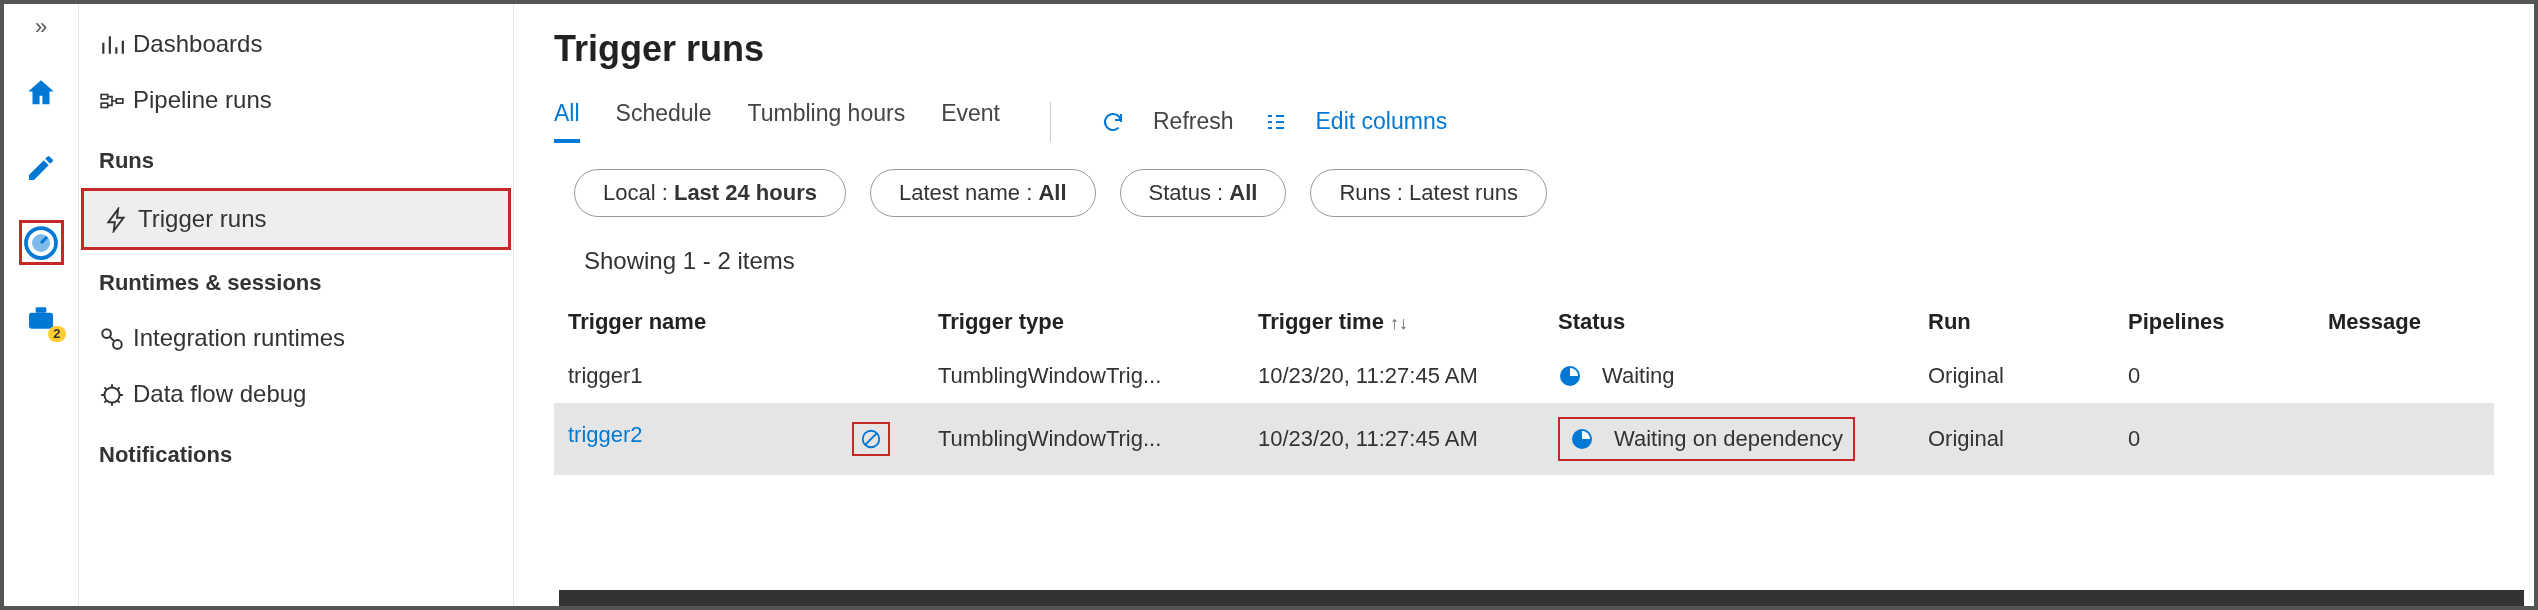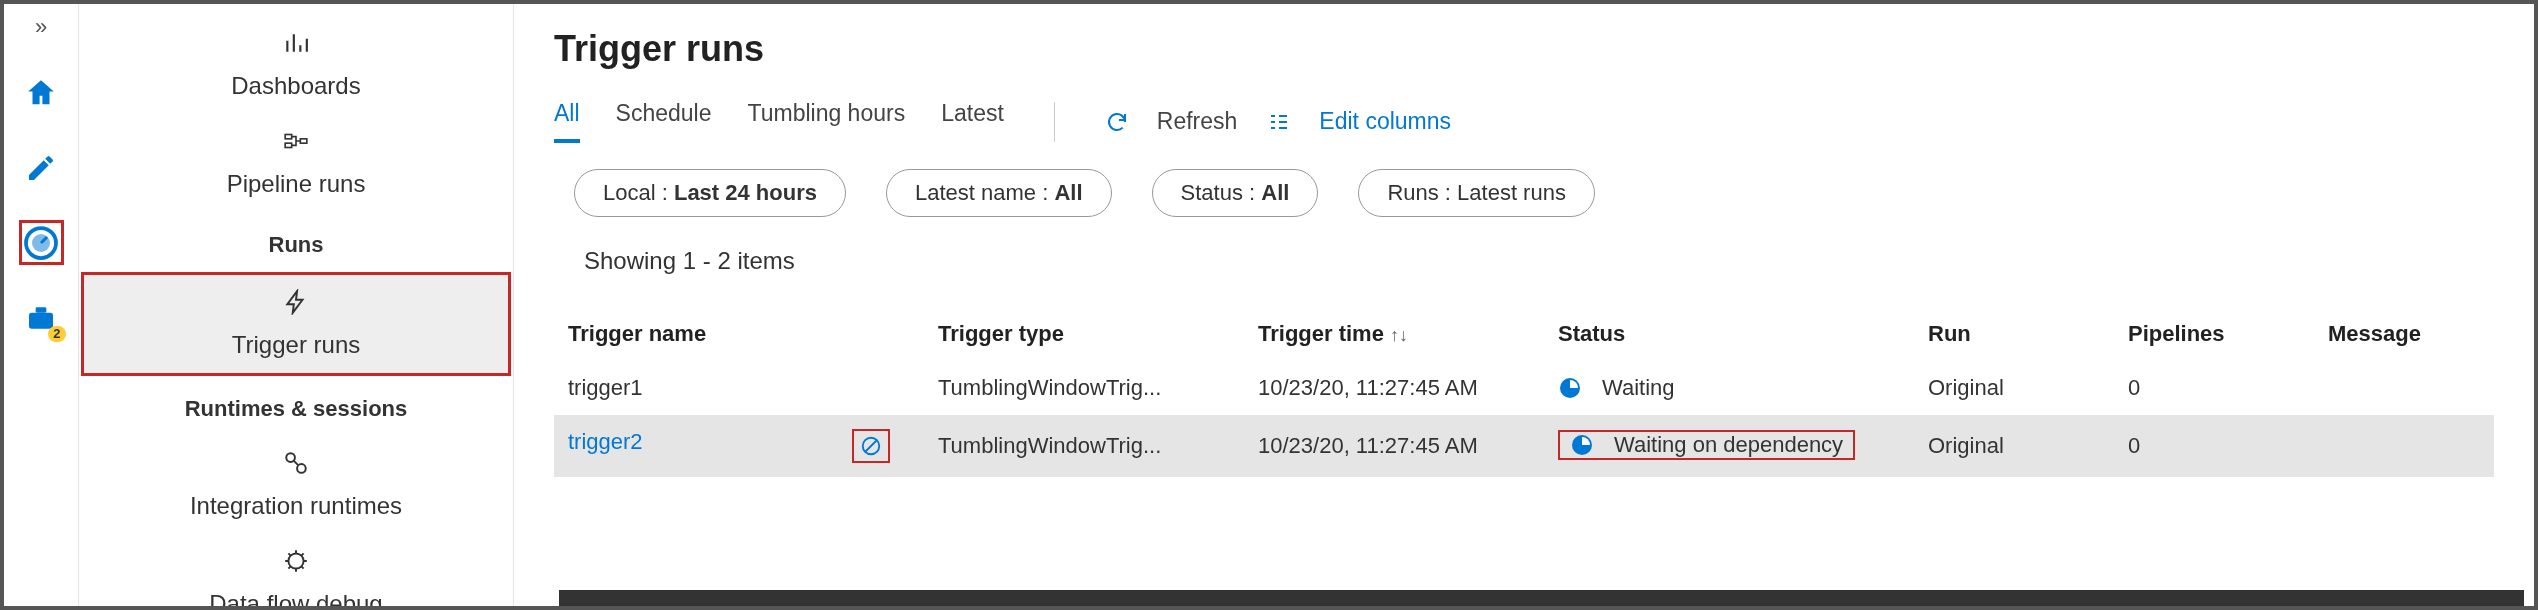--- a/index.html
+++ b/index.html
@@ -8,50 +8,50 @@
 
     
     .icon-rail { width: 75px; background: #fff; border-right: 1px solid #e5e5e5; display: flex; flex-direction: column; align-items: center; padding-top: 10px; gap: 30px; }
     .rail-collapse { font-size: 22px; color: #555; cursor: pointer; }
     .rail-item { width: 45px; height: 45px; display: flex; align-items: center; justify-content: center; cursor: pointer; position: relative; }
     .rail-item.highlighted { border: 3px solid #c62828; }
     .rail-badge { position: absolute; bottom: -2px; right: -2px; background: #ffcc33; color: #333; border-radius: 10px; font-size: 13px; padding: 0 5px; line-height: 16px; font-weight: 600; }
 
     
     .sidebar { width: 435px; background: #fff; border-right: 1px solid #e5e5e5; padding-top: 12px; }
-    .sidebar-item { display: flex; align-items: center; padding: 14px 20px; font-size: 24px; color: #333; cursor: pointer; gap: 16px; flex-direction: column; }
+    .sidebar-item { display: flex; align-items: flex-end; padding: 14px 20px; font-size: 24px; color: #333; cursor: pointer; gap: 8px; }
     .sidebar-item.group-header { font-weight: 600; font-size: 22px; color: #333; cursor: default; padding-top: 20px; }
     .sidebar-item.active { background: #eee; }
     .sidebar-item.highlighted { border: 3px solid #c62828; margin: 0 2px; }
 
     
     .main { flex: 1; padding: 24px 40px 0 40px; position: relative; }
     .page-title { font-size: 36px; font-weight: 600; color: #222; margin-bottom: 30px; }
 
     .tabs-row { display: flex; align-items: center; gap: 30px; margin-bottom: 26px; }
     .tabs { display: flex; gap: 36px; }
     .tab { font-size: 23px; color: #444; cursor: pointer; padding-bottom: 12px; }
     .tab.active { color: #0078d4; border-bottom: 4px solid #0078d4; font-weight: 400; }
     .tab-divider { width: 1px; height: 40px; background: #ccc; margin: 0 20px; }
     .action-btn { display: flex; align-items: center; gap: 28px; font-size: 23px; color: #444; cursor: pointer; }
     .action-btn.edit-cols { color: #0078d4; }
 
-    .filters { display: flex; gap: 40px; margin-bottom: 30px; padding-left: 20px; }
+    .filters { display: flex; gap: 24px; margin-bottom: 30px; padding-left: 20px; }
     .filter-pill { border: 1.5px solid #999; border-radius: 28px; padding: 10px 28px; font-size: 22px; color: #333; cursor: pointer; }
     .filter-pill b { font-weight: 700; }
 
-    .showing { font-size: 24px; color: #333; margin-bottom: 32px; padding-left: 30px; }
+    .showing { font-size: 24px; color: #333; margin-bottom: 20px; padding-left: 30px; }
 
     .table { width: 100%; border-collapse: collapse; }
     .table th { text-align: left; font-size: 22px; font-weight: 600; color: #222; padding: 14px 14px; }
     .table td { font-size: 22px; color: #333; padding: 14px 14px; }
     .table tr.row:hover, .table tr.row.hovered { background: #e5e5e5; }
     .sort-arrows { color: #666; font-size: 18px; margin-left: 6px; }
     .status-cell { display: flex; align-items: center; gap: 20px; }
-    .status-cell.highlighted { border: 2px solid #c62828; padding: 0 10px; display: inline-flex; }
+    .status-cell.highlighted { border: 2px solid #c62828; padding: 7px 10px; display: inline-flex; }
     .link { color: #0078d4; cursor: pointer; }
     .cancel-box { border: 2px solid #c62828; padding: 4px 6px; display: inline-flex; align-items: center; justify-content: center; color: #0078d4; }
 
     .scrollbar { position: absolute; bottom: 0; left: 555px; right: 10px; height: 16px; background: #333; }
 
     svg { display: block; }
   </style>
 </head>
 <body>
 
@@ -134,21 +134,21 @@
   </div>
 
   <div class="main">
     <h1 class="page-title">Trigger runs</h1>
 
     <div class="tabs-row">
       <div class="tabs">
         <div class="tab active">All</div>
         <div class="tab">Schedule</div>
         <div class="tab">Tumbling hours</div>
-        <div class="tab">Latest</div>
+        <div class="tab">Event</div>
       </div>
       <div class="tab-divider"></div>
       <div class="action-btn">
         <svg width="24" height="24" viewBox="0 0 24 24">
             <path fill="none" stroke="#0078d4" stroke-width="2" d="M20 12a8 8 0 10-2.34 5.66M20 4v6h-6"></path>
           </svg>
         <span>Refresh</span>
       </div>
       <div class="action-btn edit-cols">
         <svg width="24" height="24" viewBox="0 0 24 24">

